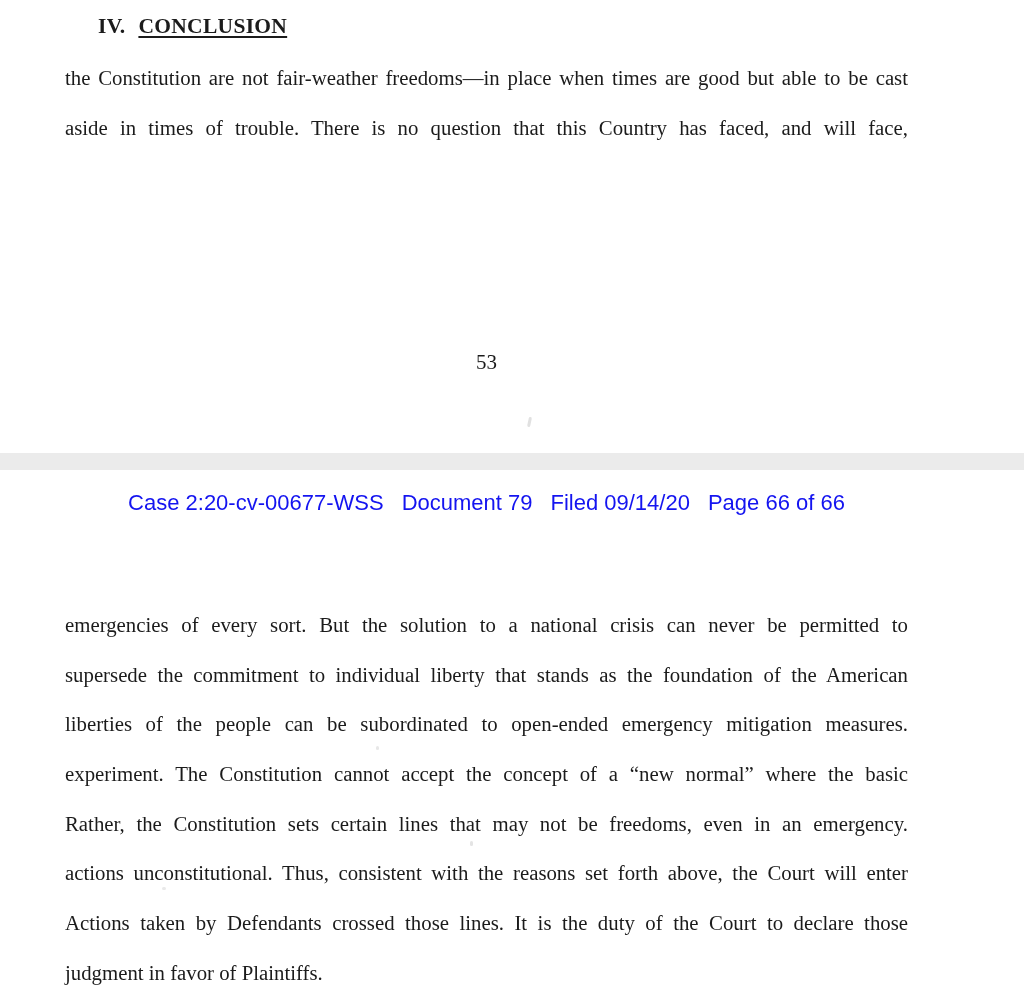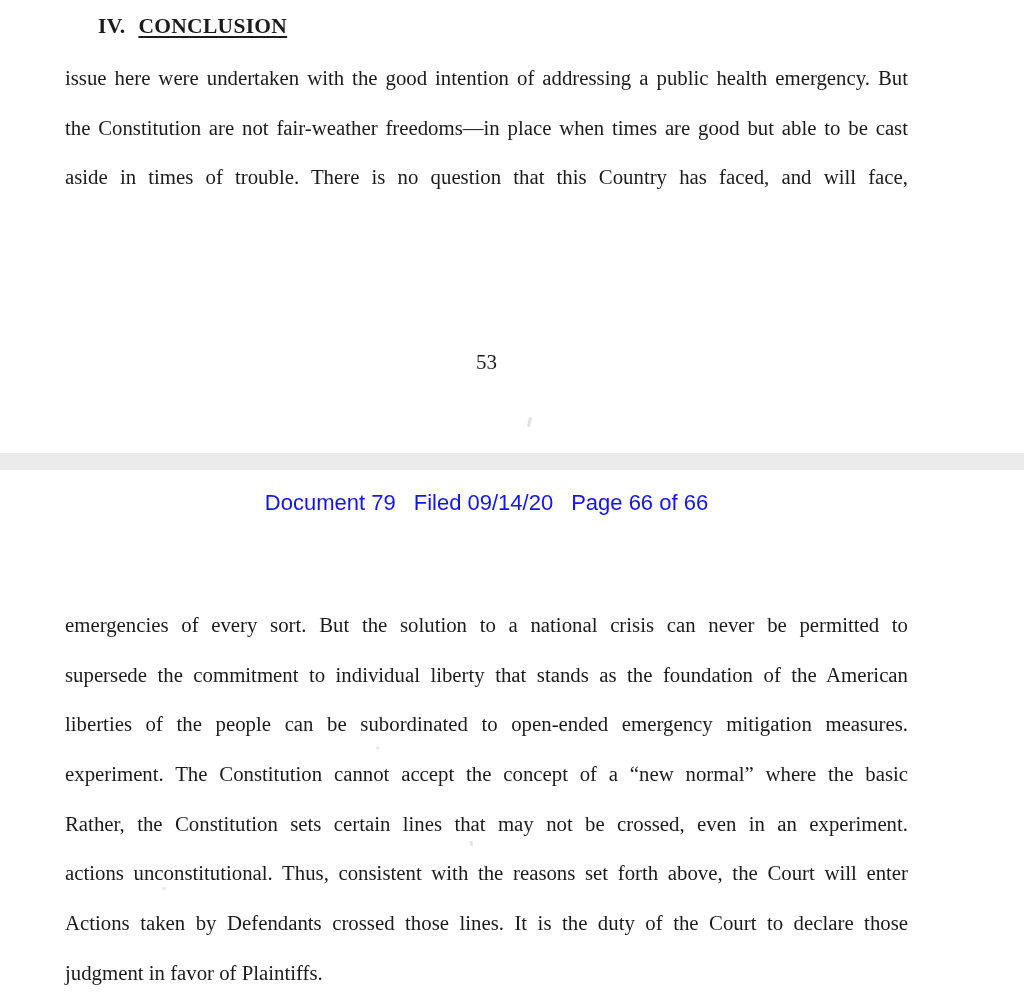--- a/index.html
+++ b/index.html
@@ -100,44 +100,44 @@
 </head>
 <body>
 
 <div class="doc">
 
   <div class="heading">
     <span class="num">IV.</span><span class="title">CONCLUSION</span>
   </div>
 
   <div class="para para1">
-    <div class="line">issue here were undertaken with the good intention of addressing a public health emergency.  But</div>
     <div class="line">the Constitution are not fair-weather freedoms—in place when times are good but able to be cast</div>
     <div class="line">aside in times of trouble.  There is no question that this Country has faced, and will face,</div>
   </div>
 
   <div class="page-number">53</div>
 
   <div class="artifact a1"></div>
   <div class="artifact a2"></div>
   <div class="artifact a3"></div>
   <div class="artifact a4"></div>
 
   <div class="page-separator" style="background: rgb(235, 235, 235);"></div>
 
   <div class="stamp" style="color: rgb(20, 20, 240);">
+    <span>Case 2:20-cv-00677-WSS</span>
     <span>Document 79</span>
     <span>Filed 09/14/20</span>
     <span>Page 66 of 66</span>
   </div>
 
   <div class="para para2">
     <div class="line">emergencies of every sort.  But the solution to a national crisis can never be permitted to</div>
     <div class="line">supersede the commitment to individual liberty that stands as the foundation of the American</div>
     <div class="line">liberties of the people can be subordinated to open-ended emergency mitigation measures.</div>
     <div class="line">experiment.  The Constitution cannot accept the concept of a “new normal” where the basic</div>
-    <div class="line">Rather, the Constitution sets certain lines that may not be crossed, even in an experiment.</div>
+    <div class="line">Rather, the Constitution sets certain lines that may not be freedoms, even in an emergency.</div>
     <div class="line">actions unconstitutional.  Thus, consistent with the reasons set forth above, the Court will enter</div>
     <div class="line">Actions taken by Defendants crossed those lines.  It is the duty of the Court to declare those</div>
     <div class="line last-line">judgment in favor of Plaintiffs.</div>
   </div>
 
 </div>
 
 </body></html>

